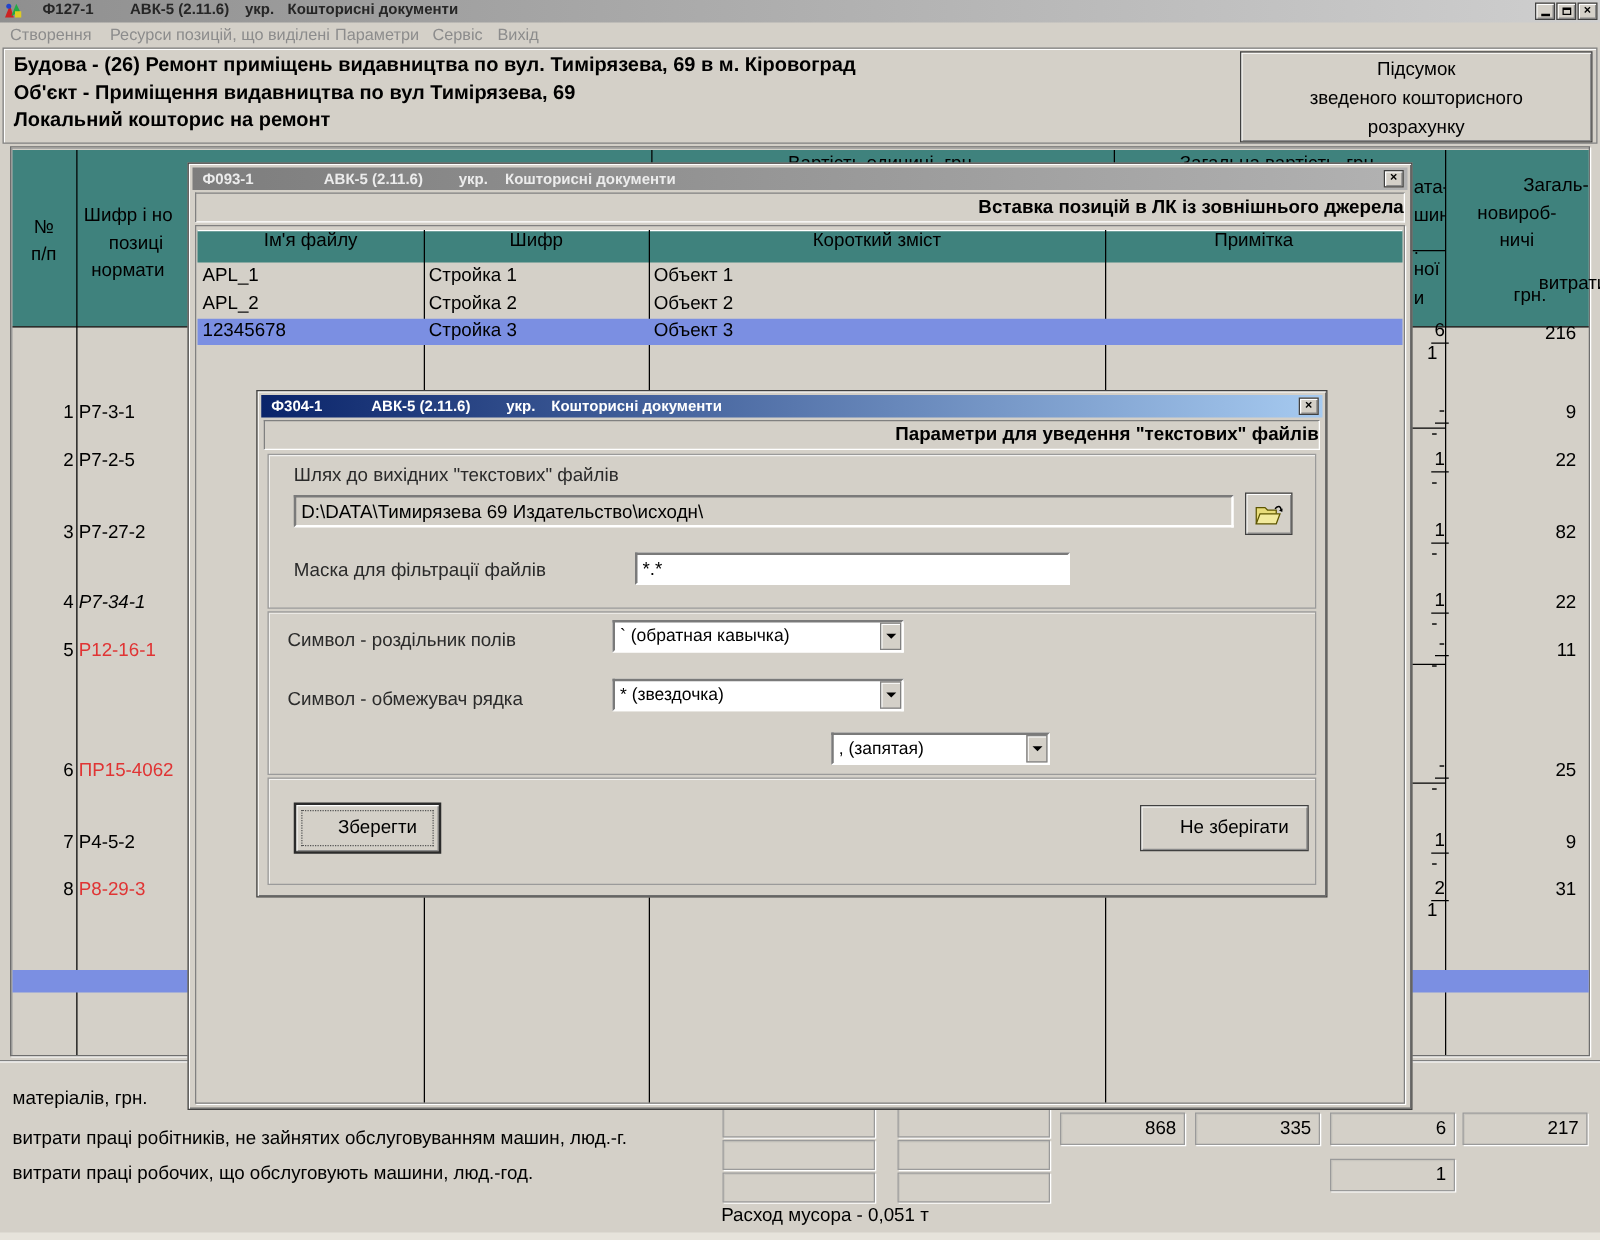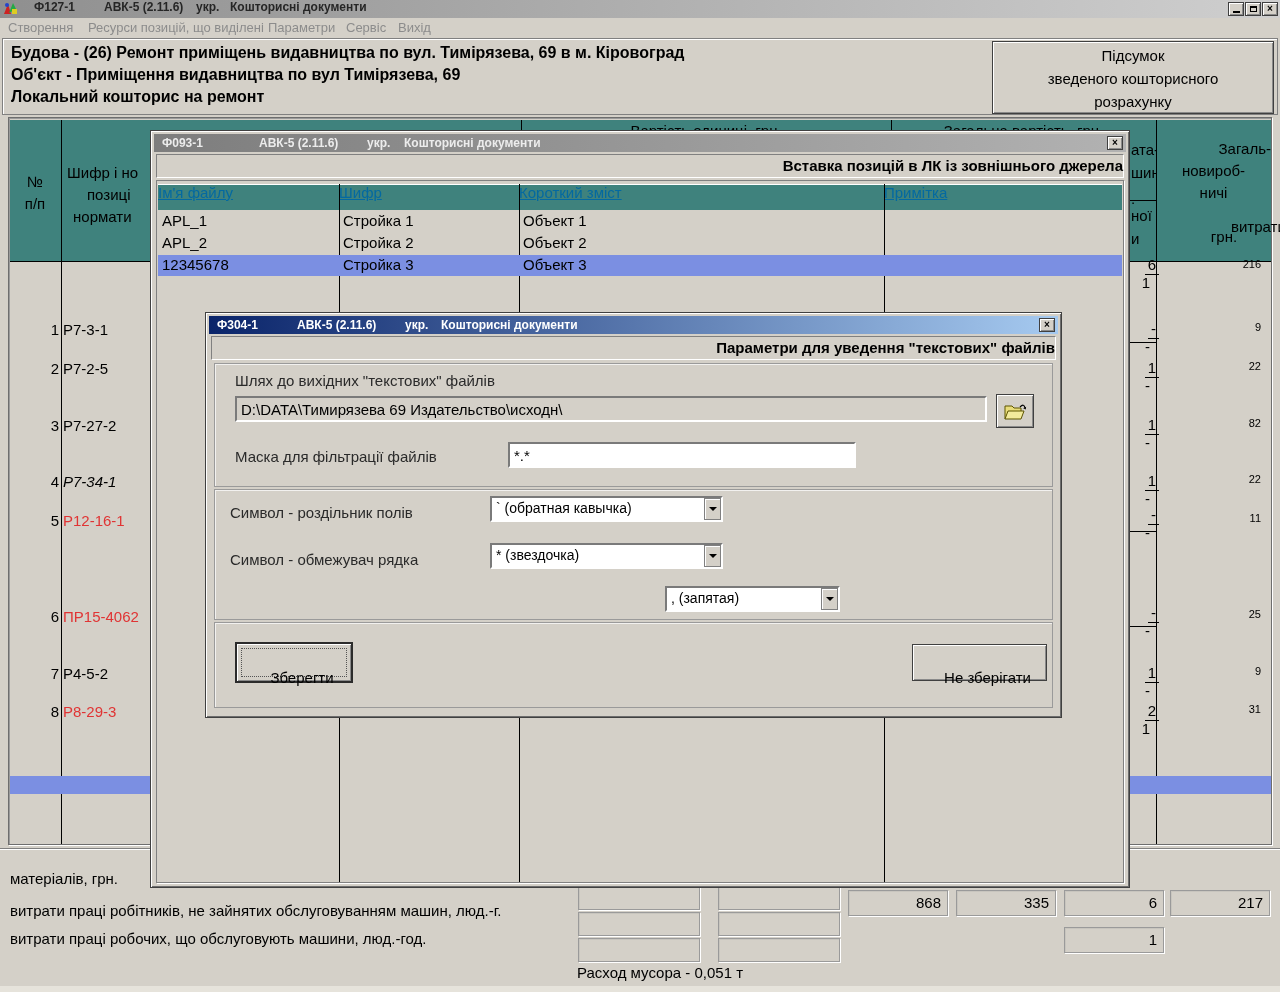--- a/index.html
+++ b/index.html
@@ -41,59 +41,59 @@
   .vline { position:absolute; width:1px; background:#000; }
   .hline2 { position:absolute; height:1px; background:#000; }
   .th-txt { position:absolute; color:#000; font-size:15px; white-space:nowrap; }
   .rownum { position:absolute; left:2px; width:48px; text-align:right; font-size:15px; }
   .rowcode { position:absolute; left:54px; font-size:15px; white-space:nowrap; }
   .red { color:var(--red_code); }
   .ital { font-style:italic; }
   .frac { position:absolute; left:1120px; width:30px; text-align:right; font-size:15px; line-height:16px; }
   .frac .ft { display:inline-block; border-bottom:1px solid #000; padding:0 3px 1px 3px; min-width:8px; text-align:center; }
   .frac .fb { display:block; padding-right:9px; }
-  .total { position:absolute; right:10px; font-size:11px;margin-left:44px; }
+  .total { position:absolute; right:10px; font-size:15px;margin-left:44px; }
   .selrow { position:absolute; left:1px; height:18px; width:1261px; background:var(--selection); }
 
   
   .bottompanel { left:0; top:850px; width:1280px; height:136px; background:var(--window_bg);
     box-shadow:0 -1px 0 #fff, 0 -2px 0 #808080; }
   .blabel { position:absolute; left:10px; font-size:15px; white-space:nowrap; }
   .fieldbox { position:absolute; background:var(--window_bg); border:1px solid #9a9a9a;
     box-shadow:inset 1px 1px 0 #c8c5be, 1px 1px 0 #fff; font-size:15px; text-align:right;
     padding:3px 6px 0 0; color:#000; }
   .statusline { position:absolute; left:480px; top:114px; width:360px; text-align:center; font-size:15px; }
   .bstrip { left:0; top:986px; width:1280px; height:6px; background:#E6E3DB; }
 
   
   .dialog { position:absolute; background:var(--window_bg); border:1px solid #404040;
     box-shadow:inset 1px 1px 0 #fff, inset -1px -1px 0 #6d6d6d; }
   .strip { position:absolute; border:1px solid; border-color:#808080 #fff #fff #808080;
     text-align:right; font-size:15px; font-weight:bold; line-height:22px; }
   .frame { position:absolute; border:1px solid #808080; box-shadow:1px 1px 0 #fff; }
   .dtealhead { position:absolute; background:var(--teal); border-top:1px solid #fff; }
-  .dth { position:absolute; top:3px; font-size:15px; text-align:left; color:#0369a1;text-decoration:underline; }
+  .dth { position:absolute; top:3px; font-size:15px; text-align:center; color:#000000; }
   .dcell { position:absolute; font-size:15px; white-space:nowrap; }
   .etched { position:absolute; border:1px solid #9a9a9a; box-shadow:inset 1px 1px 0 rgba(255,255,255,.7); }
   .dlabel { position:absolute; font-size:15px; color:#2a2a2a; white-space:nowrap; }
   .sunken { border:2px solid; border-color:#7a7a7a #fff #fff #7a7a7a; font-size:15px;
     font-family:"Liberation Sans","DejaVu Sans",sans-serif; padding:2px 4px; }
   input.sunken { outline:none; }
   .combo { position:absolute; background:#fff; border:2px solid; border-color:#7a7a7a #fff #fff #7a7a7a; }
   .combo .cval { position:absolute; left:4px; top:2px; font-size:14px; white-space:nowrap; }
   .ddbtn { position:absolute; right:0; top:0; width:17px; height:100%; background:#D4D0C8;
     border:1px solid #808080; box-shadow:inset 1px 1px 0 #fff; }
   .ddbtn i { position:absolute; left:4px; top:8px; width:0; height:0;
     border:4px solid transparent; border-top-color:#000; }
   .pushbtn { position:absolute; background:#D4D0C8; border:1px solid #404040;
     box-shadow:inset 1px 1px 0 #fff, inset -1px -1px 0 #8a8a8a;
     font-size:15px; text-align:center; cursor:default; }
   .defaultbtn { border:2px solid #2b2b2b; }
   .focusrect { position:absolute; left:4px; right:4px; top:4px; bottom:4px; border:1px dotted #555; }
-  .btnlabel { position:absolute; left:16px; right:0; top:50%; transform:translateY(-56%);margin-top:16px; }
+  .btnlabel { position:absolute; left:16px; right:0; top:50%; transform:translateY(-56%); }
 </style>
 </head>
 <body>
 
 <div id="app">
 
   <div class="abs titlebar-main">
     <svg class="abs" style="left:3px;top:1px" width="16" height="16" viewBox="0 0 16 16">
       <polygon points="1,13 5,3 8,13" fill="#cc2222"></polygon>
       <polygon points="6,12 10,2 13,8" fill="#22aa44"></polygon>

